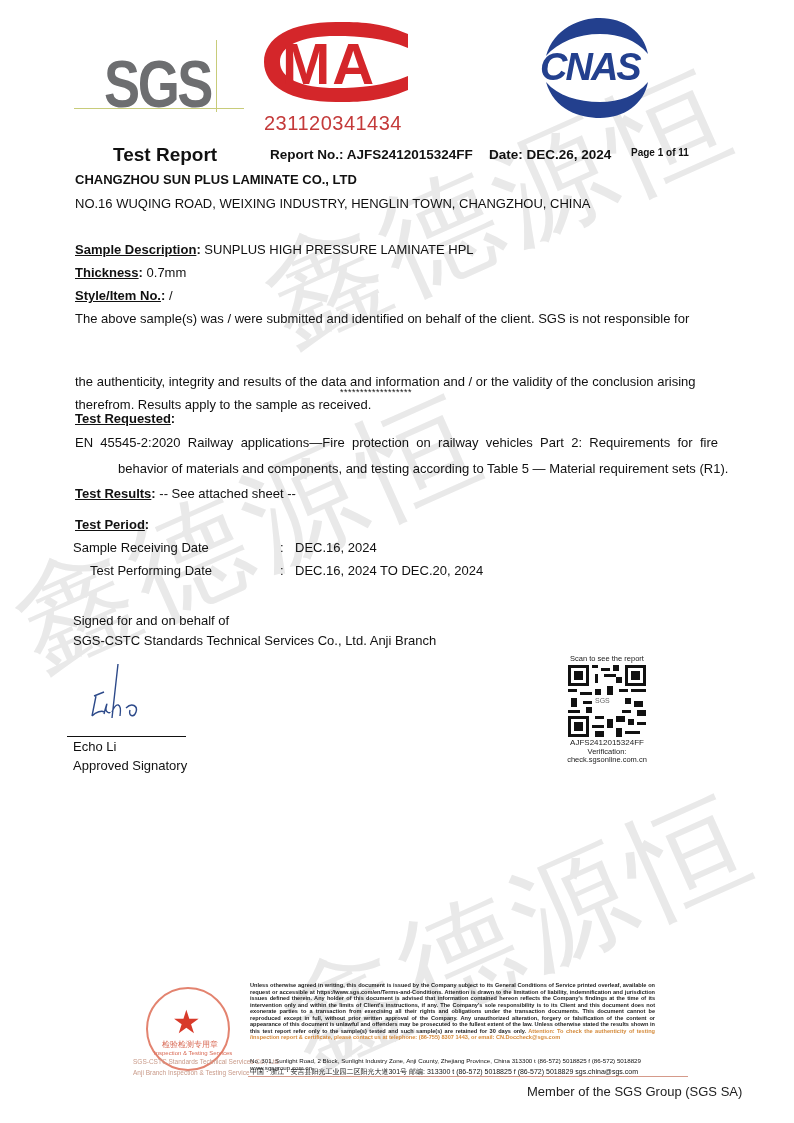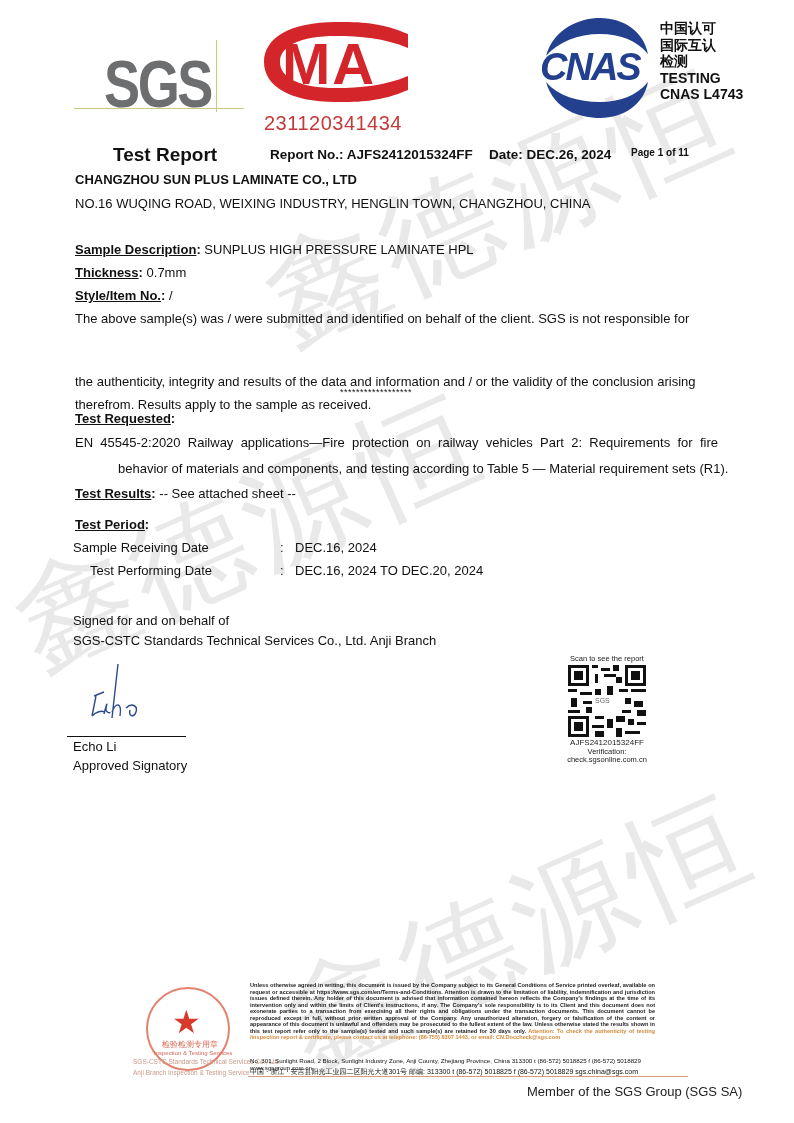--- a/index.html
+++ b/index.html
@@ -92,27 +92,20 @@
 
 
   <div class="abs cnas-logo">
     <svg width="112" height="104" viewBox="0 0 112 104" style="position:absolute;left:0;top:0;">
       <path d="M6 40 C14 12 40 2 60 2 C84 2 104 16 108 38 C96 24 80 18 60 18 C38 18 18 26 6 40 Z" fill="#23408e"></path>
       <path d="M6 66 C18 80 38 86 60 86 C80 86 96 80 108 66 C104 88 84 102 60 102 C40 102 14 94 6 66 Z" fill="#23408e"></path>
     </svg>
     <div class="cnas-text">CNAS</div>
   </div>
 
-  <div class="abs cnas-caption">
-    <div>中国认可</div>
-    <div>国际互认</div>
-    <div>检测</div>
-    <div>TESTING</div>
-    <div>CNAS L4743</div>
-  </div>
 
   <div class="abs title-row">
     <div class="title">Test Report</div>
     <div class="report-no">Report No.: AJFS2412015324FF</div>
     <div class="date">Date: DEC.26, 2024</div>
     <div class="page">Page 1 of 11</div>
   </div>
 
   <div class="abs b t13" style="left:75px; top:172px;">CHANGZHOU SUN PLUS LAMINATE CO., LTD</div>
   <div class="abs t13" style="left:75px; top:196px;">NO.16 WUQING ROAD, WEIXING INDUSTRY, HENGLIN TOWN, CHANGZHOU, CHINA</div>

